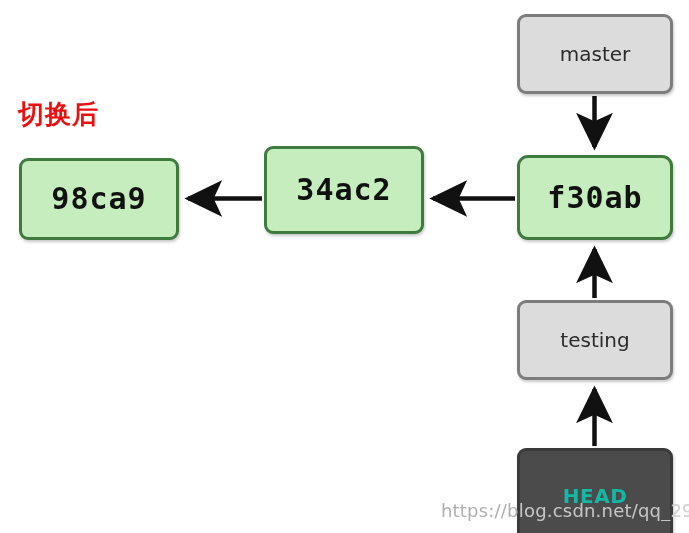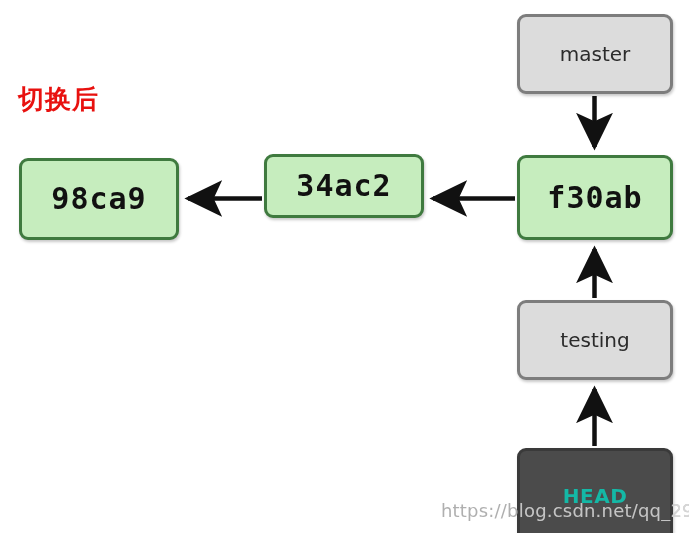--- a/index.html
+++ b/index.html
@@ -13,21 +13,21 @@
     height: 533px;
     background: #ffffff;
     overflow: hidden;
     font-family: "Liberation Sans", sans-serif;
   }
 
   
   .caption {
     position: absolute;
     left: 18px;
-    top: 82px;
+    top: 97px;
     font-family: "DejaVu Sans", sans-serif;
     font-size: 26px;
     font-weight: 700;
     color: #e8110f;
     letter-spacing: 1px;
     white-space: nowrap;
   }
 
   
   .node {
@@ -76,22 +76,22 @@
   .node.head .label {
     font-family: "DejaVu Sans", "Liberation Sans", sans-serif;
     font-size: 20px;
     font-weight: 700;
     color: #14b8a6;
     letter-spacing: 0.5px;
   }
 
   
   #node-98ca9   { left: 19px;  top: 158px; width: 160px; height: 82px; }
-  #node-34ac2   { left: 264px; top: 154px; width: 160px; height: 64px; }
-  #node-f30ab   { left: 517px; top: 155px; width: 156px; height: 85px; }
+  #node-34ac2   { left: 264px; top: 146px; width: 160px; height: 88px; }
+  #node-f30ab   { left: 517px; top: 155px; width: 156px; height: 85px; border-radius: 11px; }
   #node-master  { left: 517px; top: 14px;  width: 156px; height: 80px; }
   #node-testing { left: 517px; top: 300px; width: 156px; height: 80px; }
   #node-head    { left: 517px; top: 448px; width: 156px; height: 96px; }
 
   
   #arrows {
     position: absolute;
     left: 0;
     top: 0;
     width: 689px;

